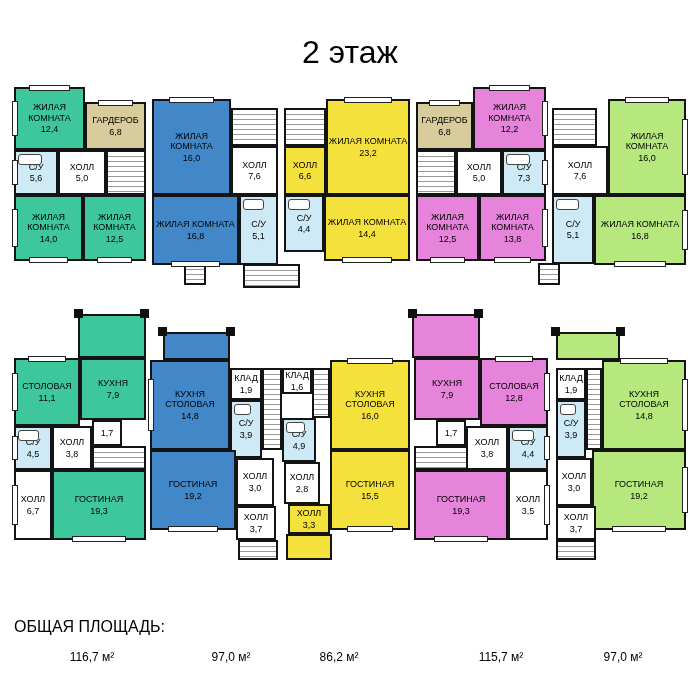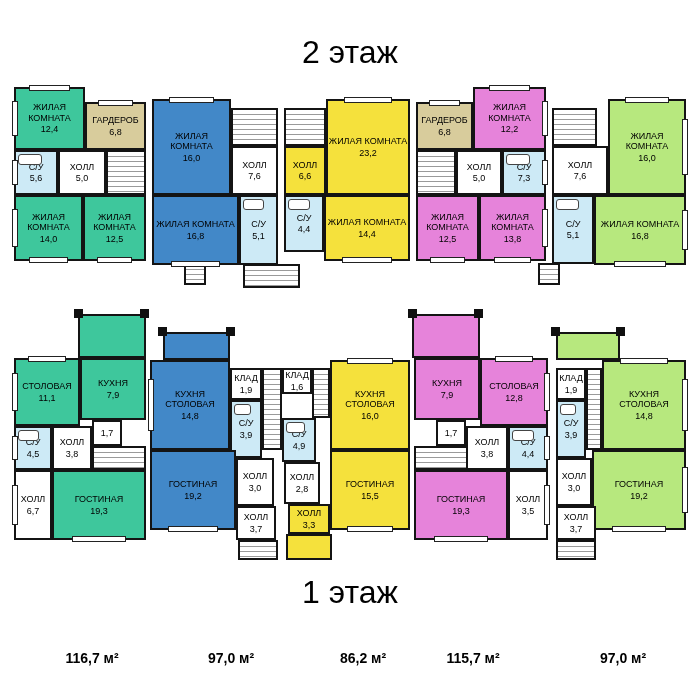--- a/index.html
+++ b/index.html
@@ -16,32 +16,32 @@
   .win-bottom{bottom:-4px;left:20%;width:60%;height:6px;}
   .win-left{left:-4px;top:20%;width:6px;height:60%;}
   .win-right{right:-4px;top:20%;width:6px;height:60%;}
   .tub{position:absolute;left:2px;top:2px;width:55%;height:9px;background:#fff;
        border:1px solid #444;border-radius:3px;z-index:2;}
   .pilaster{position:absolute;width:9px;height:9px;background:#101010;z-index:4;}
   .title{position:absolute;left:0;width:100%;text-align:center;font-size:32px;}
   .title-2{top:34px;}
   .title-1{top:574px;}
   .total-label{position:absolute;left:14px;top:618px;font-size:16px;}
-  .tot{position:absolute;top:650px;transform:translateX(-50%);font-size:14px;white-space:nowrap;font-weight:bold;}
+  .tot{position:absolute;top:650px;transform:translateX(-50%);font-size:12px;white-space:nowrap;}
 </style>
 </head>
 <body>
 
 <div id="plan">
   <div class="title title-2">2 этаж</div>
-  <div class="title title-1">1 этаж</div>
+  <div class="total-label">ОБЩАЯ ПЛОЩАДЬ:</div>
   <span class="tot" style="left:92px">116,7 м²</span>
   <span class="tot" style="left:231px">97,0 м²</span>
-  <span class="tot" style="left:363px">86,2 м²</span>
-  <span class="tot" style="left:473px">115,7 м²</span>
+  <span class="tot" style="left:339px">86,2 м²</span>
+  <span class="tot" style="left:501px">115,7 м²</span>
   <span class="tot" style="left:623px">97,0 м²</span>
 <div class="room" style="left: 14px; top: 87px; width: 71px; height: 63px; background: rgb(62, 199, 156);">
       <div class="rlabel">
         <div class="rname">ЖИЛАЯ КОМНАТА</div>
         <div class="rarea">12,4</div>
       </div>
       <div class="window win-top"></div>
       <div class="window win-left"></div>
     </div>
     <div class="room" style="left: 85px; top: 102px; width: 61px; height: 48px; background: rgb(216, 204, 156);">

